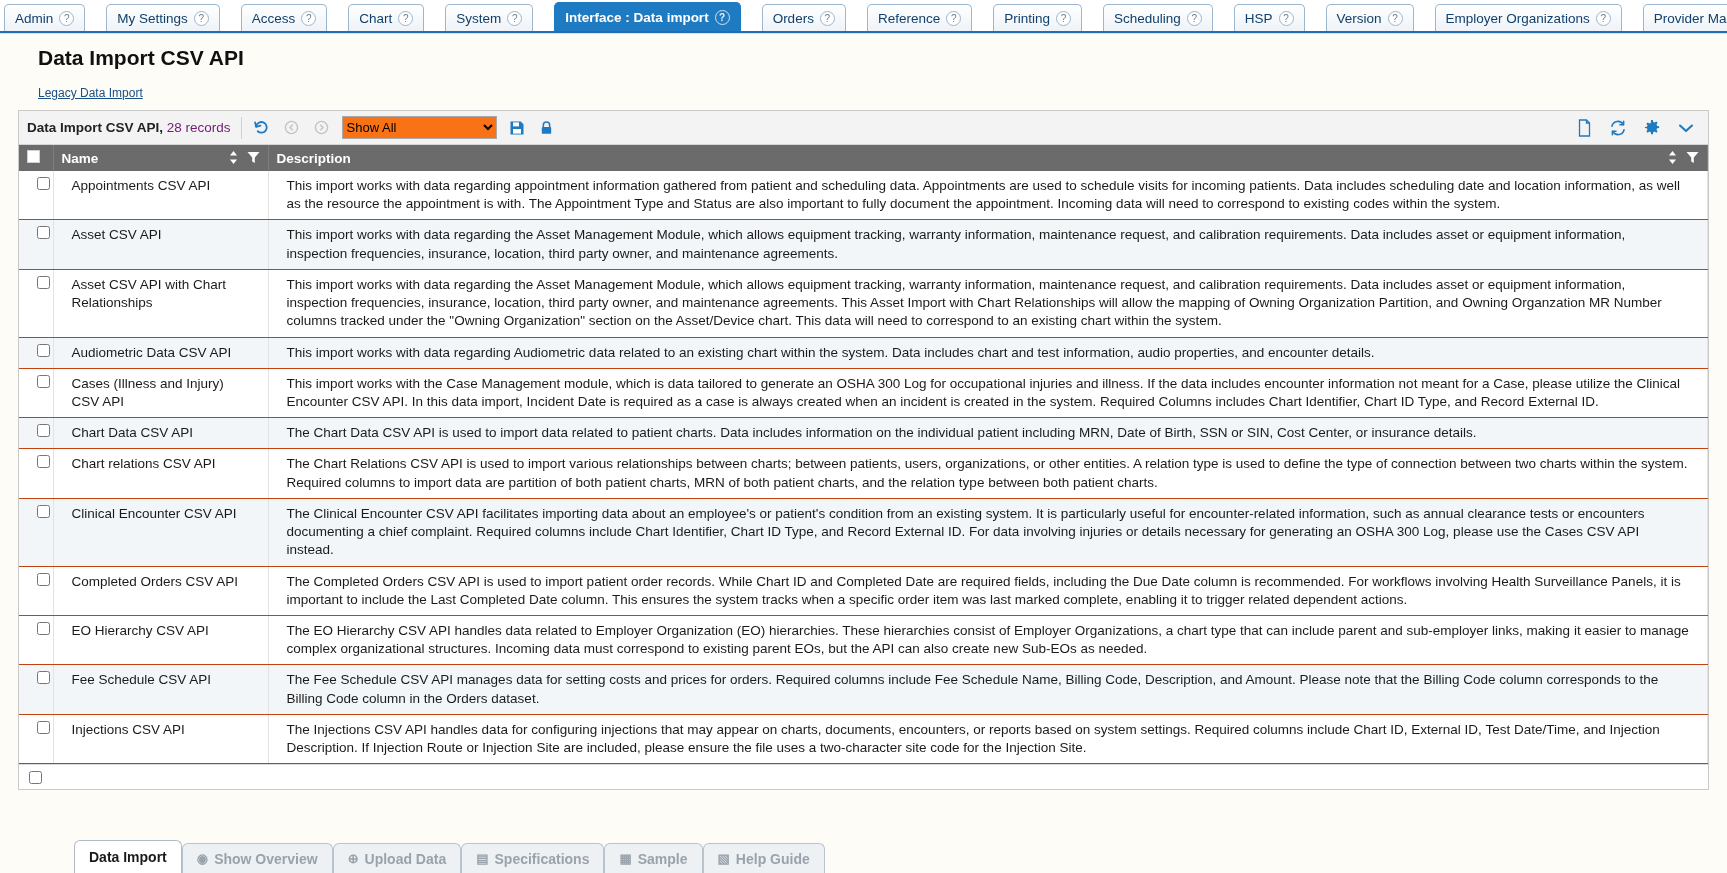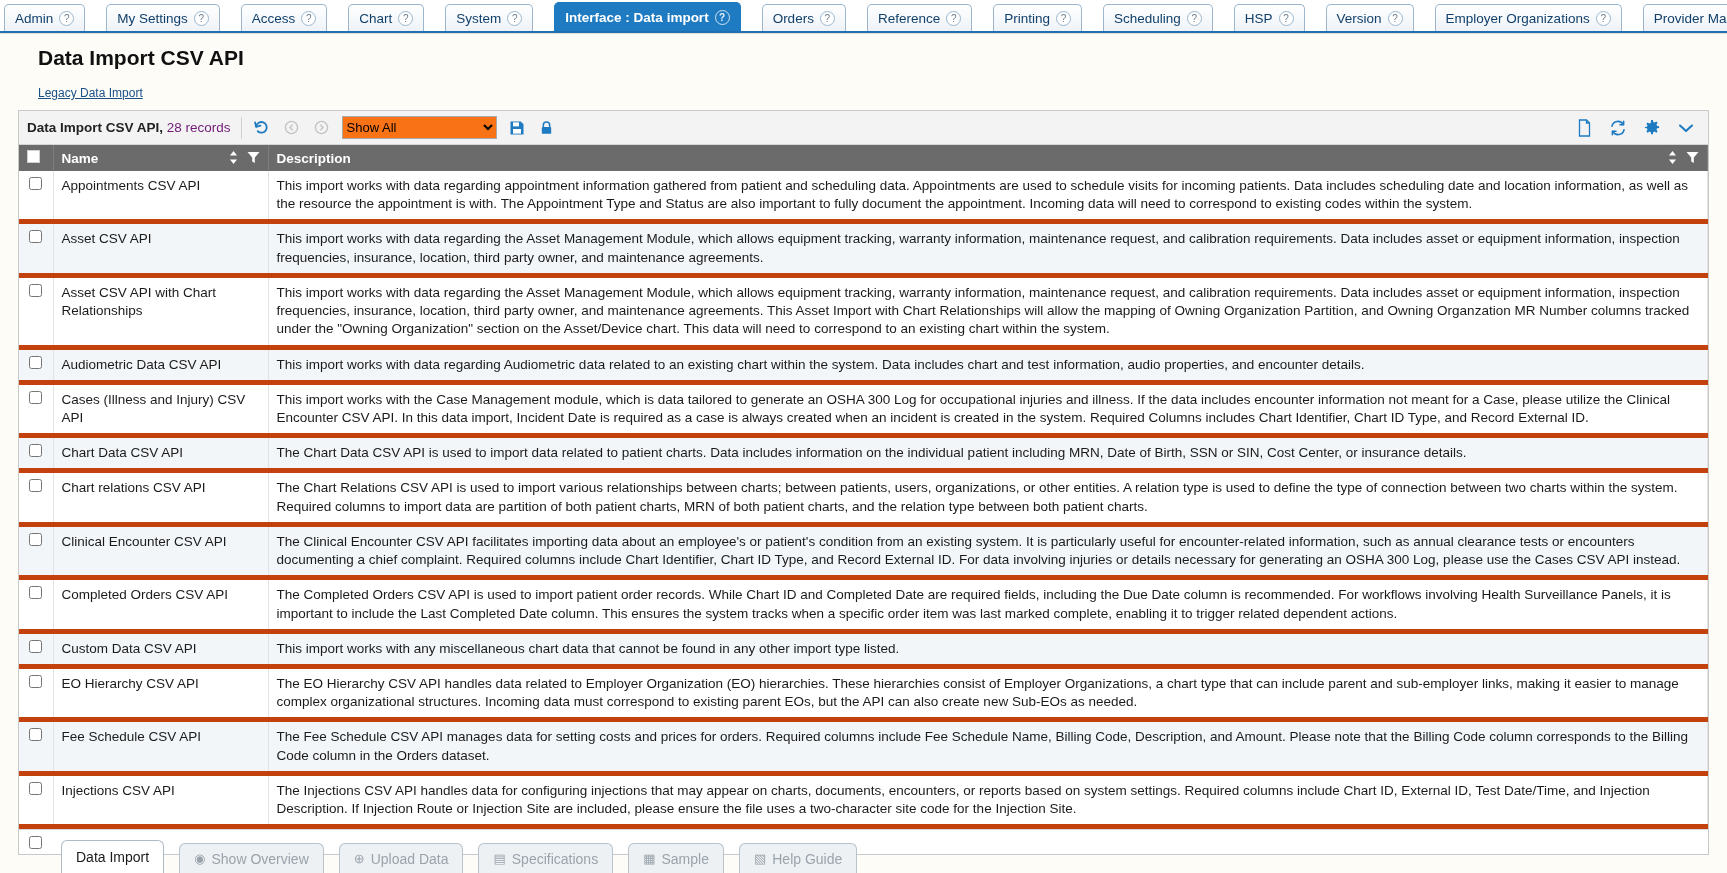--- a/index.html
+++ b/index.html
@@ -154,22 +154,22 @@
     vertical-align: middle;
   }
   th.col-check { width: 34px; text-align: center; padding: 0; }
   th.col-name  { width: 215px; }
   .th-inner { display: flex; align-items: center; }
   .th-inner .lbl { flex: 1; }
   .th-icons { display: flex; gap: 9px; align-items: center; color: #ffffff; font-size: 11px; }
 
   table.grid td {
     border-right: 1px solid #e3e3e3;
-    border-bottom: 5px solid #c2410c;
-    padding: 6px 8px;
+    border-bottom: 1px solid #c2410c;
+    padding: 6px 18px;
     vertical-align: top;
     font-size: 13.5px;
     line-height: 1.35;
     color: #1b1b1b;
   }
   td.cell-check { text-align: center; padding-top: 7px; }
   tr.alt td { background: #f3f6f9; }
   tr.row td.cell-name { white-space: normal; }
 
   input[type=checkbox] {
@@ -184,25 +184,26 @@
     border-top: 1px solid #d9d9d9;
     background: #ffffff;
     display: flex;
     align-items: center;
     padding-left: 10px;
   }
 
   
   .bottom-tabs {
     position: absolute;
-    left: 61px;
+    left: 74px;
     bottom: 0;
     display: flex;
     align-items: flex-end;
-    gap: 15px;
+    gap: 0;
+    font-weight: bold;
   }
   .btab {
     display: flex; align-items: center; gap: 6px;
     height: 30px;
     padding: 0 14px;
     border: 1px solid #b9c3cb;
     border-bottom: none;
     border-radius: 6px 6px 0 0;
     background: #eef1f4;
     color: #9aa3ab;
@@ -443,25 +444,20 @@
           <tr class="row alt">
             <td class="cell-check"><input type="checkbox" style=""></td>
             <td class="cell-name">Clinical Encounter CSV API</td>
             <td class="cell-description">The Clinical Encounter CSV API facilitates importing data about an employee's or patient's condition from an existing system. It is particularly useful for encounter-related information, such as annual clearance tests or encounters documenting a chief complaint. Required columns include Chart Identifier, Chart ID Type, and Record External ID. For data involving injuries or details necessary for generating an OSHA 300 Log, please use the Cases CSV API instead.</td>
           </tr>
           <tr class="row">
             <td class="cell-check"><input type="checkbox" style=""></td>
             <td class="cell-name">Completed Orders CSV API</td>
             <td class="cell-description">The Completed Orders CSV API is used to import patient order records. While Chart ID and Completed Date are required fields, including the Due Date column is recommended. For workflows involving Health Surveillance Panels, it is important to include the Last Completed Date column. This ensures the system tracks when a specific order item was last marked complete, enabling it to trigger related dependent actions.</td>
           </tr>
-          <tr class="row alt">
-            <td class="cell-check"><input type="checkbox" style=""></td>
-            <td class="cell-name">Custom Data CSV API</td>
-            <td class="cell-description">This import works with any miscellaneous chart data that cannot be found in any other import type listed.</td>
-          </tr>
           <tr class="row">
             <td class="cell-check"><input type="checkbox" style=""></td>
             <td class="cell-name">EO Hierarchy CSV API</td>
             <td class="cell-description">The EO Hierarchy CSV API handles data related to Employer Organization (EO) hierarchies. These hierarchies consist of Employer Organizations, a chart type that can include parent and sub-employer links, making it easier to manage complex organizational structures. Incoming data must correspond to existing parent EOs, but the API can also create new Sub-EOs as needed.</td>
           </tr>
           <tr class="row alt">
             <td class="cell-check"><input type="checkbox" style=""></td>
             <td class="cell-name">Fee Schedule CSV API</td>
             <td class="cell-description">The Fee Schedule CSV API manages data for setting costs and prices for orders. Required columns include Fee Schedule Name, Billing Code, Description, and Amount. Please note that the Billing Code column corresponds to the Billing Code column in the Orders dataset.</td>
           </tr>

